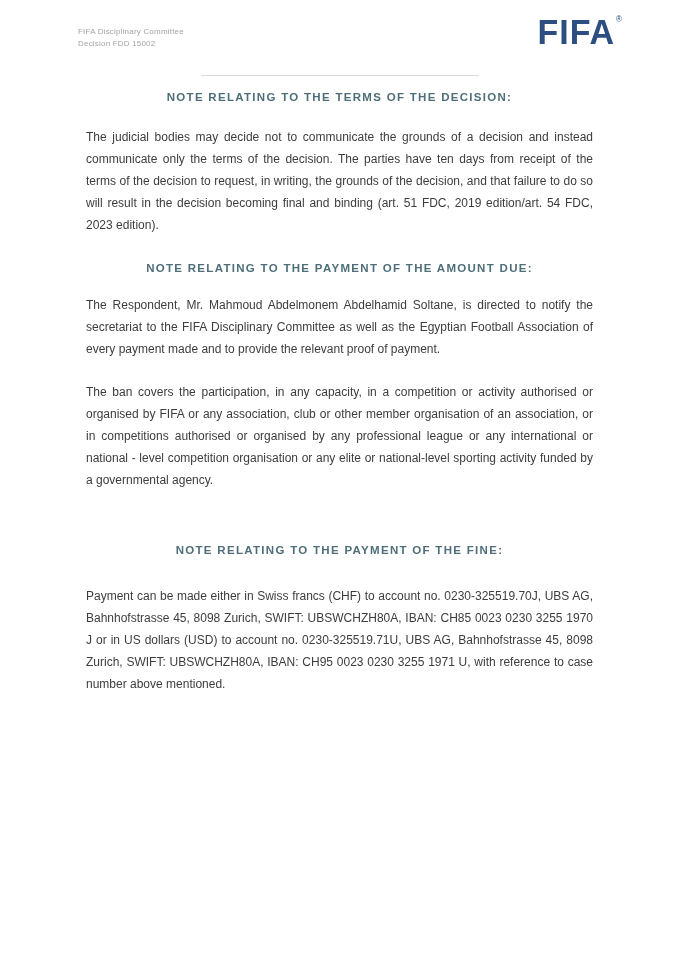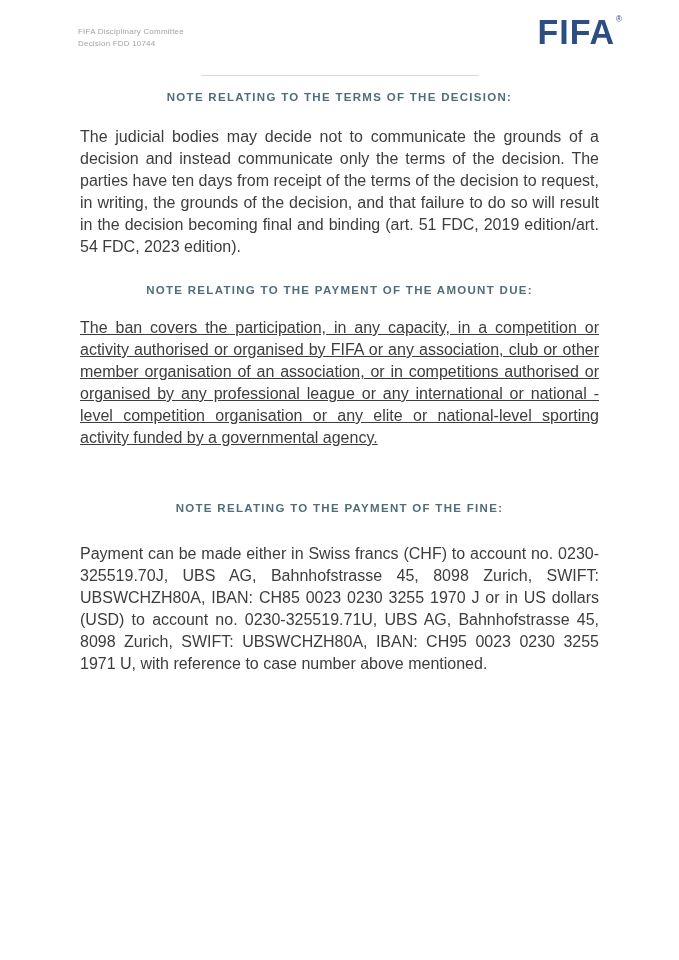--- a/index.html
+++ b/index.html
@@ -67,58 +67,59 @@
   .section-heading {
     text-align: center;
     color: #4e6e79;
     font-size: 11.5px;
     font-weight: 700;
     letter-spacing: 1.3px;
     margin: 0;
   }
   .para {
     color: #3d3d3d;
-    font-size: 16px;
+    font-size: 12px;
     line-height: 22px;
     text-align: justify;
     text-justify: inter-word;
-    margin: 2px;
+    margin: 8px;
   }
   
   .h-terms     { margin-top: 7px; }
   .p-terms     { margin-top: 23px; }
   .h-amount    { margin-top: 26px; }
   .p-amount-1  { margin-top: 20px; }
   .p-amount-2  { margin-top: 22px; }
   .h-ban       { margin-top: 42px; }
-  .p-ban       { margin-top: 21px; text-decoration: underline; }
+  .p-ban       { margin-top: 21px; }
   .h-fine      { margin-top: 53px; }
   .p-fine      { margin-top: 29px; }
 </style>
 </head>
 <body>
 
 <div class="page">
 
   <div class="doc-header">
     <div class="doc-meta">
       <div>FIFA Disciplinary Committee</div>
-      <div>Decision FDD 10744</div>
+      <div>Decision FDD 15002</div>
     </div>
     <div class="fifa-logo"><span>FIFA</span><span class="reg">®</span></div>
   </div>
 
   <div class="divider"></div>
 
   <div class="content">
 
     <h2 class="section-heading h-terms">NOTE RELATING TO THE TERMS OF THE DECISION:</h2>
     <p class="para p-terms">The judicial bodies may decide not to communicate the grounds of a decision and instead communicate only the terms of the decision. The parties have ten days from receipt of the terms of the decision to request, in writing, the grounds of the decision, and that failure to do so will result in the decision becoming final and binding (art. 51 FDC, 2019 edition/art. 54 FDC, 2023 edition).</p>
 
     <h2 class="section-heading h-amount">NOTE RELATING TO THE PAYMENT OF THE AMOUNT DUE:</h2>
+    <p class="para p-amount-1">The Respondent, Mr. Mahmoud Abdelmonem Abdelhamid Soltane, is directed to notify the secretariat to the FIFA Disciplinary Committee as well as the Egyptian Football Association of every payment made and to provide the relevant proof of payment.</p>
 
     <p class="para p-ban">The ban covers the participation, in any capacity, in a competition or activity authorised or organised by FIFA or any association, club or other member organisation of an association, or in competitions authorised or organised by any professional league or any international or national - level competition organisation or any elite or national-level sporting activity funded by a governmental agency.</p>
 
     <h2 class="section-heading h-fine">NOTE RELATING TO THE PAYMENT OF THE FINE:</h2>
     <p class="para p-fine">Payment can be made either in Swiss francs (CHF) to account no. 0230-325519.70J, UBS AG, Bahnhofstrasse 45, 8098 Zurich, SWIFT: UBSWCHZH80A, IBAN: CH85 0023 0230 3255 1970 J or in US dollars (USD) to account no. 0230-325519.71U, UBS AG, Bahnhofstrasse 45, 8098 Zurich, SWIFT: UBSWCHZH80A, IBAN: CH95 0023 0230 3255 1971 U, with reference to case number above mentioned.</p>
 
   </div>
 
 </div>
 

